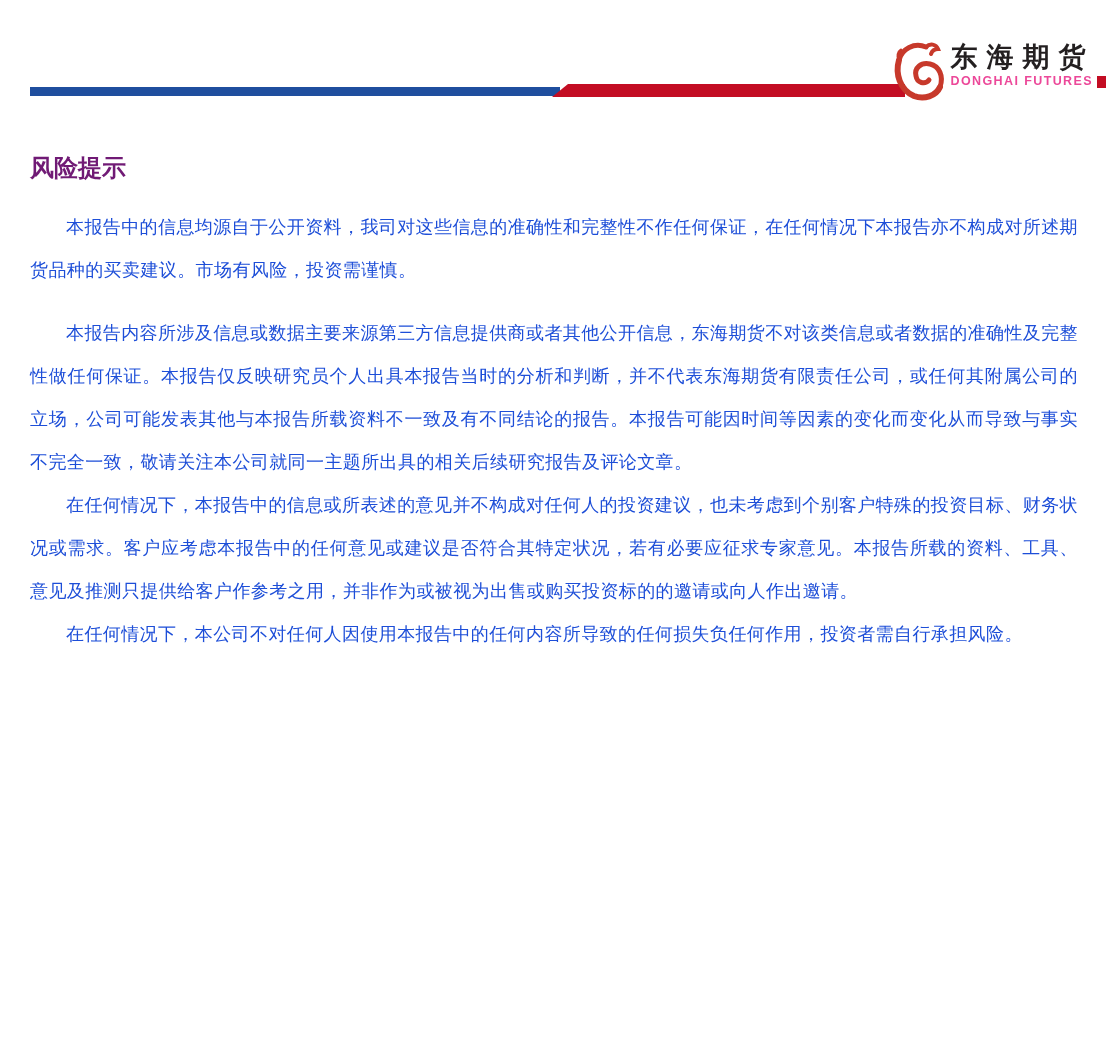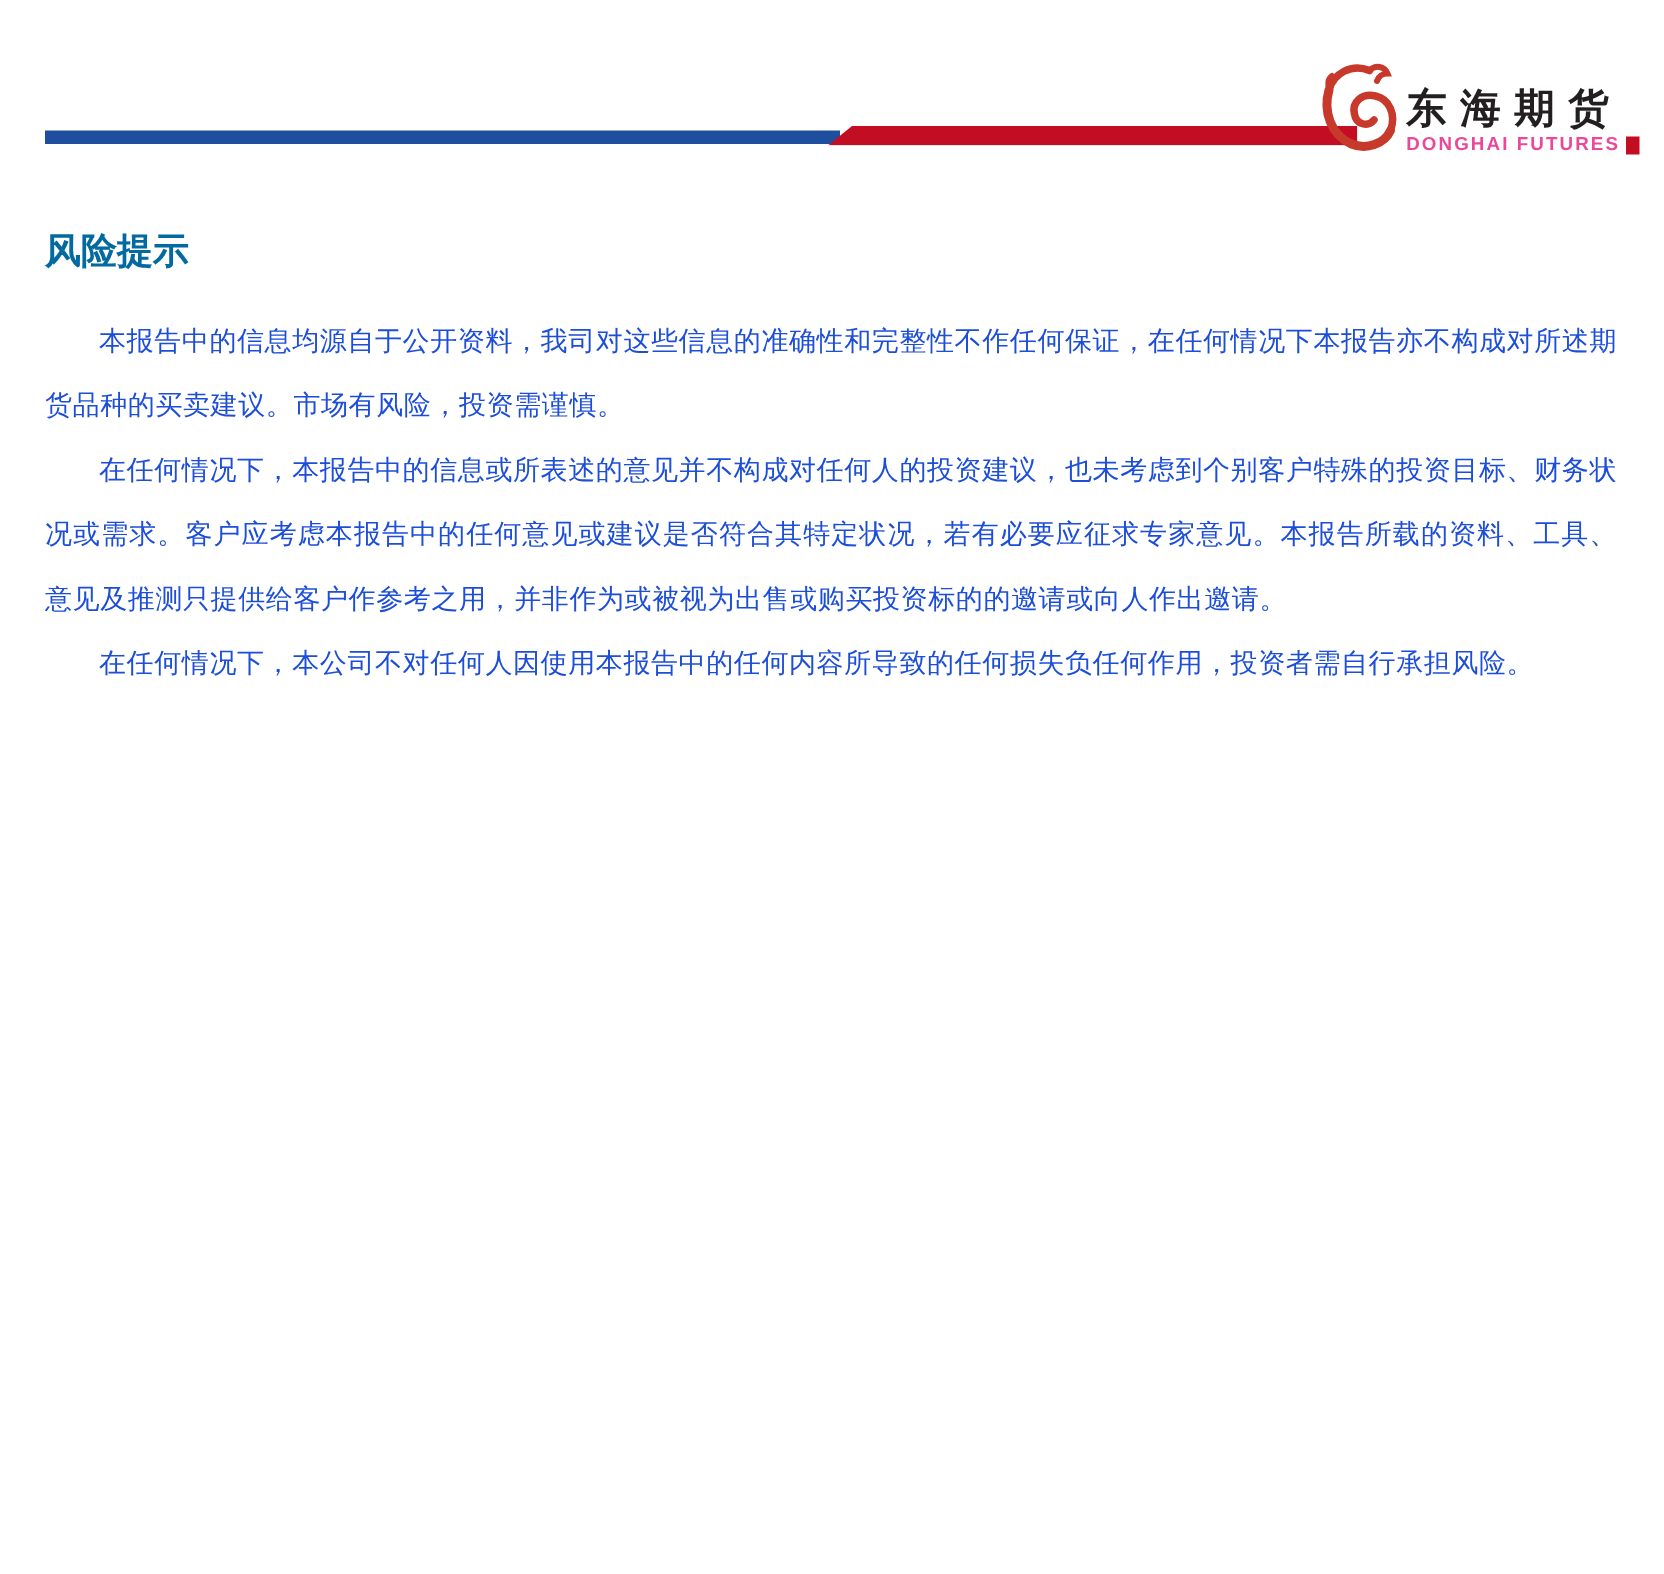--- a/index.html
+++ b/index.html
@@ -37,23 +37,23 @@
     top: 0;
     height: 13px;
     background: #c30d23;
     clip-path: polygon(16px 0, 100% 0, 100% 100%, 0 100%);
   }
 
   
   .logo {
     position: absolute;
     top: 40px;
-    right: 16px;
+    right: 3px;
     display: flex;
-    align-items: flex-end;
+    align-items: flex-start;
     gap: 4px;
   }
   .logo .dragon { flex: 0 0 auto; line-height: 0; }
   .logo-text { display: flex; flex-direction: column; }
   .logo-cn {
     font-size: 27px;
     font-weight: bold;
     color: #231f20;
     letter-spacing: 9px;
     white-space: nowrap;
@@ -80,21 +80,21 @@
   .content {
     position: absolute;
     top: 150px;
     left: 30px;
     right: 31px;
   }
   h2.sec-heading {
     font-size: 24px;
     line-height: 36px;
     font-weight: bold;
-    color: #0369a1;
+    color: #701a75;
     margin: 0;
     font-family: "Liberation Serif", "DejaVu Serif", serif;
   }
   h2.sec-heading.second { margin-top: 76px; }
   .content p {
     margin: 0;
     font-size: 18px;
     line-height: 43px;
     text-align: justify;
     text-indent: 2em;
@@ -134,18 +134,19 @@
         </div>
       </div>
     </div>
   </header>
 
   <main class="content">
 
     <h2 class="sec-heading">风险提示</h2>
     <p class="first-after-heading">本报告中的信息均源自于公开资料，我司对这些信息的准确性和完整性不作任何保证，在任何情况下本报告亦不构成对所述期货品种的买卖建议。市场有风险，投资需谨慎。</p>
 
+    <p class="first-after-heading">本报告内容所涉及信息或数据主要来源第三方信息提供商或者其他公开信息，东海期货不对该类信息或者数据的准确性及完整性做任何保证。本报告仅反映研究员个人出具本报告当时的分析和判断，并不代表东海期货有限责任公司，或任何其附属公司的立场，公司可能发表其他与本报告所载资料不一致及有不同结论的报告。本报告可能因时间等因素的变化而变化从而导致与事实不完全一致，敬请关注本公司就同一主题所出具的相关后续研究报告及评论文章。</p>
     <p>在任何情况下，本报告中的信息或所表述的意见并不构成对任何人的投资建议，也未考虑到个别客户特殊的投资目标、财务状况或需求。客户应考虑本报告中的任何意见或建议是否符合其特定状况，若有必要应征求专家意见。本报告所载的资料、工具、意见及推测只提供给客户作参考之用，并非作为或被视为出售或购买投资标的的邀请或向人作出邀请。</p>
     <p>在任何情况下，本公司不对任何人因使用本报告中的任何内容所导致的任何损失负任何作用，投资者需自行承担风险。</p>
 
   </main>
 
 </div>
 
 </body></html>

